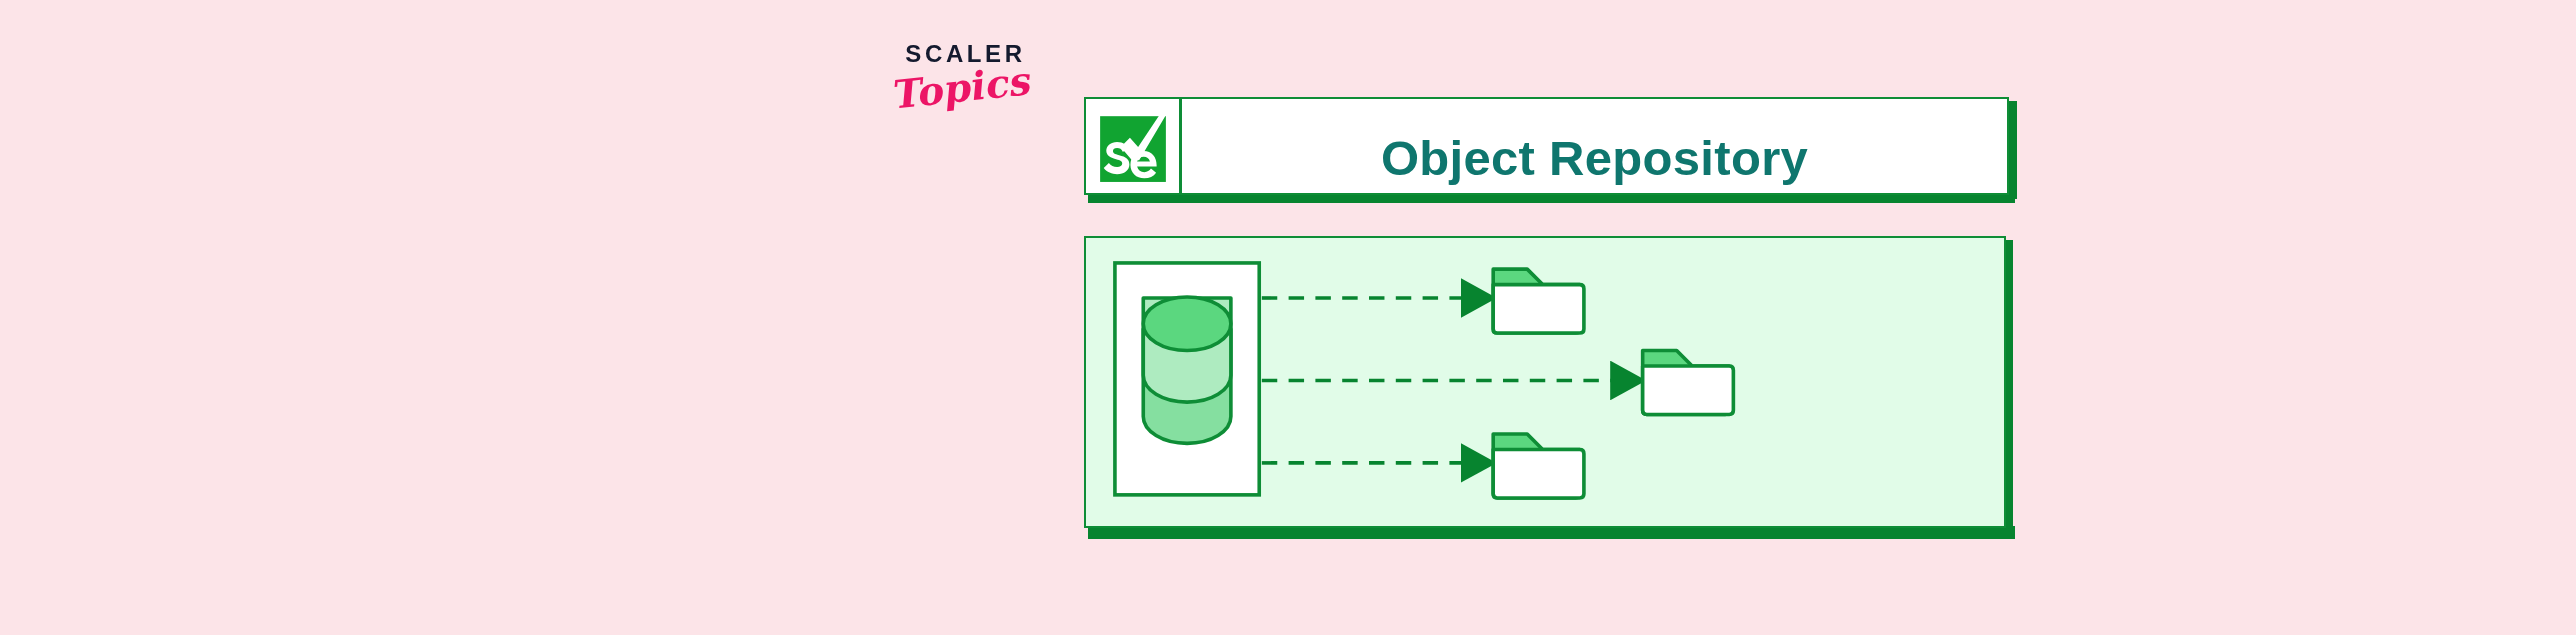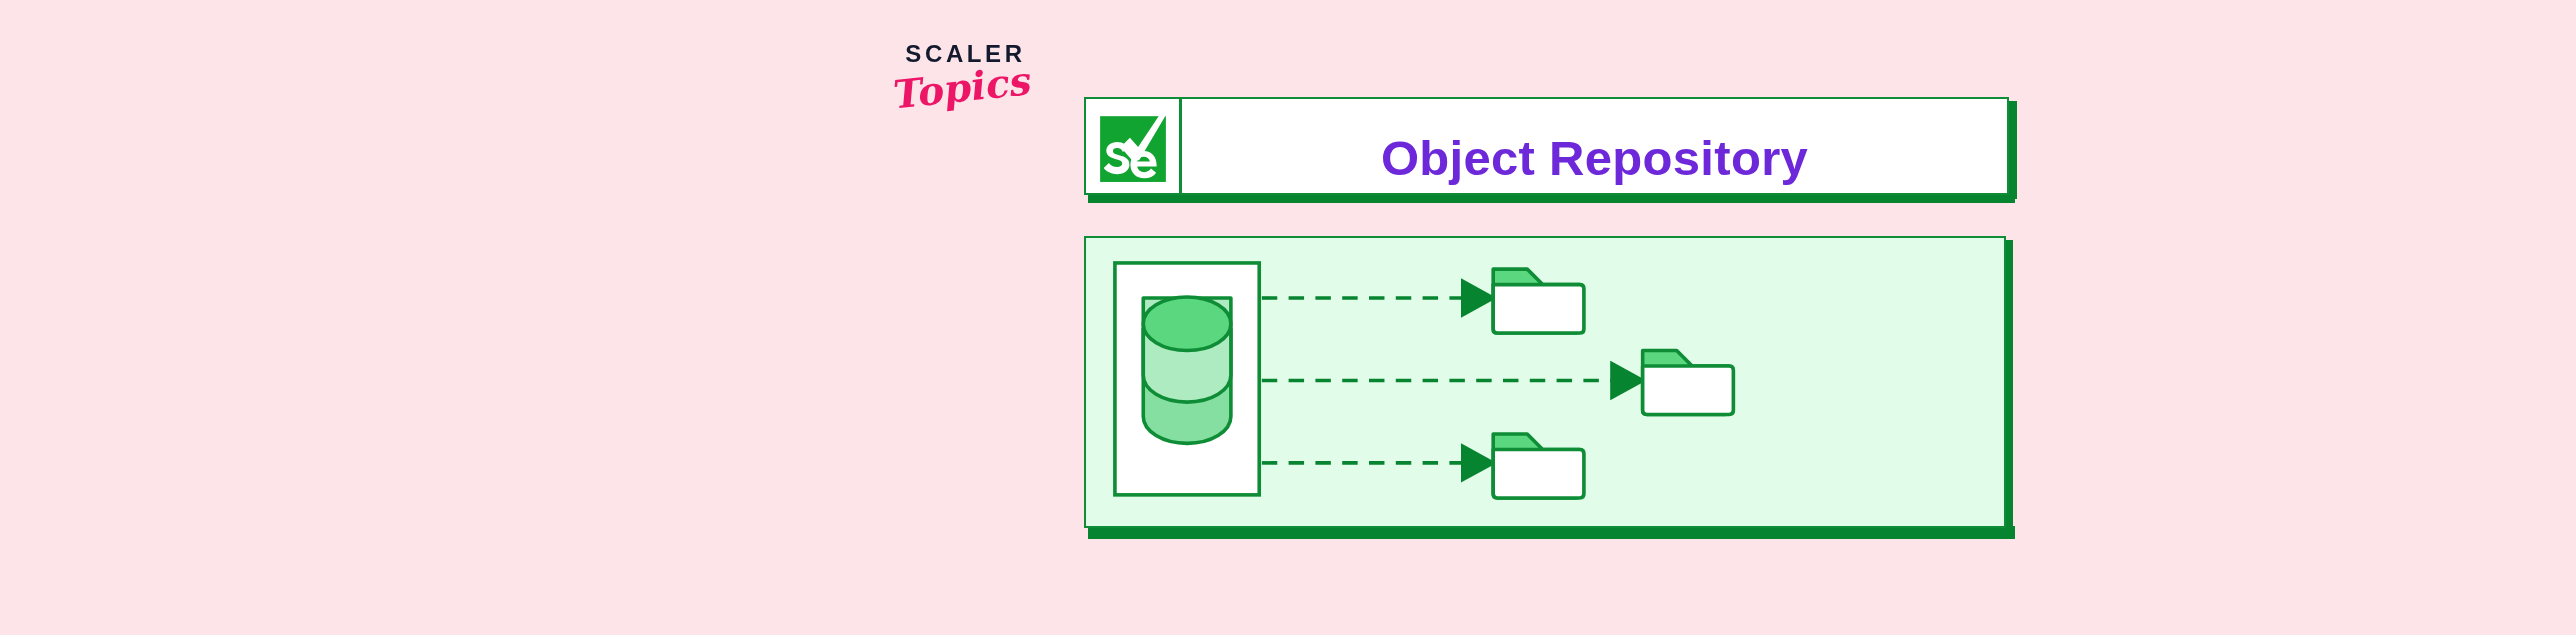--- a/index.html
+++ b/index.html
@@ -94,21 +94,21 @@
   #header-banner .banner-title-cell {
     flex: 1 1 auto;
     display: flex;
     align-items: center;
     justify-content: center;
   }
   #header-banner .banner-title {
     font-family: "Liberation Sans", sans-serif;
     font-weight: bold;
     font-size: 49px;
-    color: #6d28d9;
+    color: #0f766e;
     letter-spacing: 0.3px;
     white-space: nowrap;
     margin-top: 24px;
   }
 
   .selenium-logo { display: block; }
 
   
   #diagram-panel {
     position: absolute;

